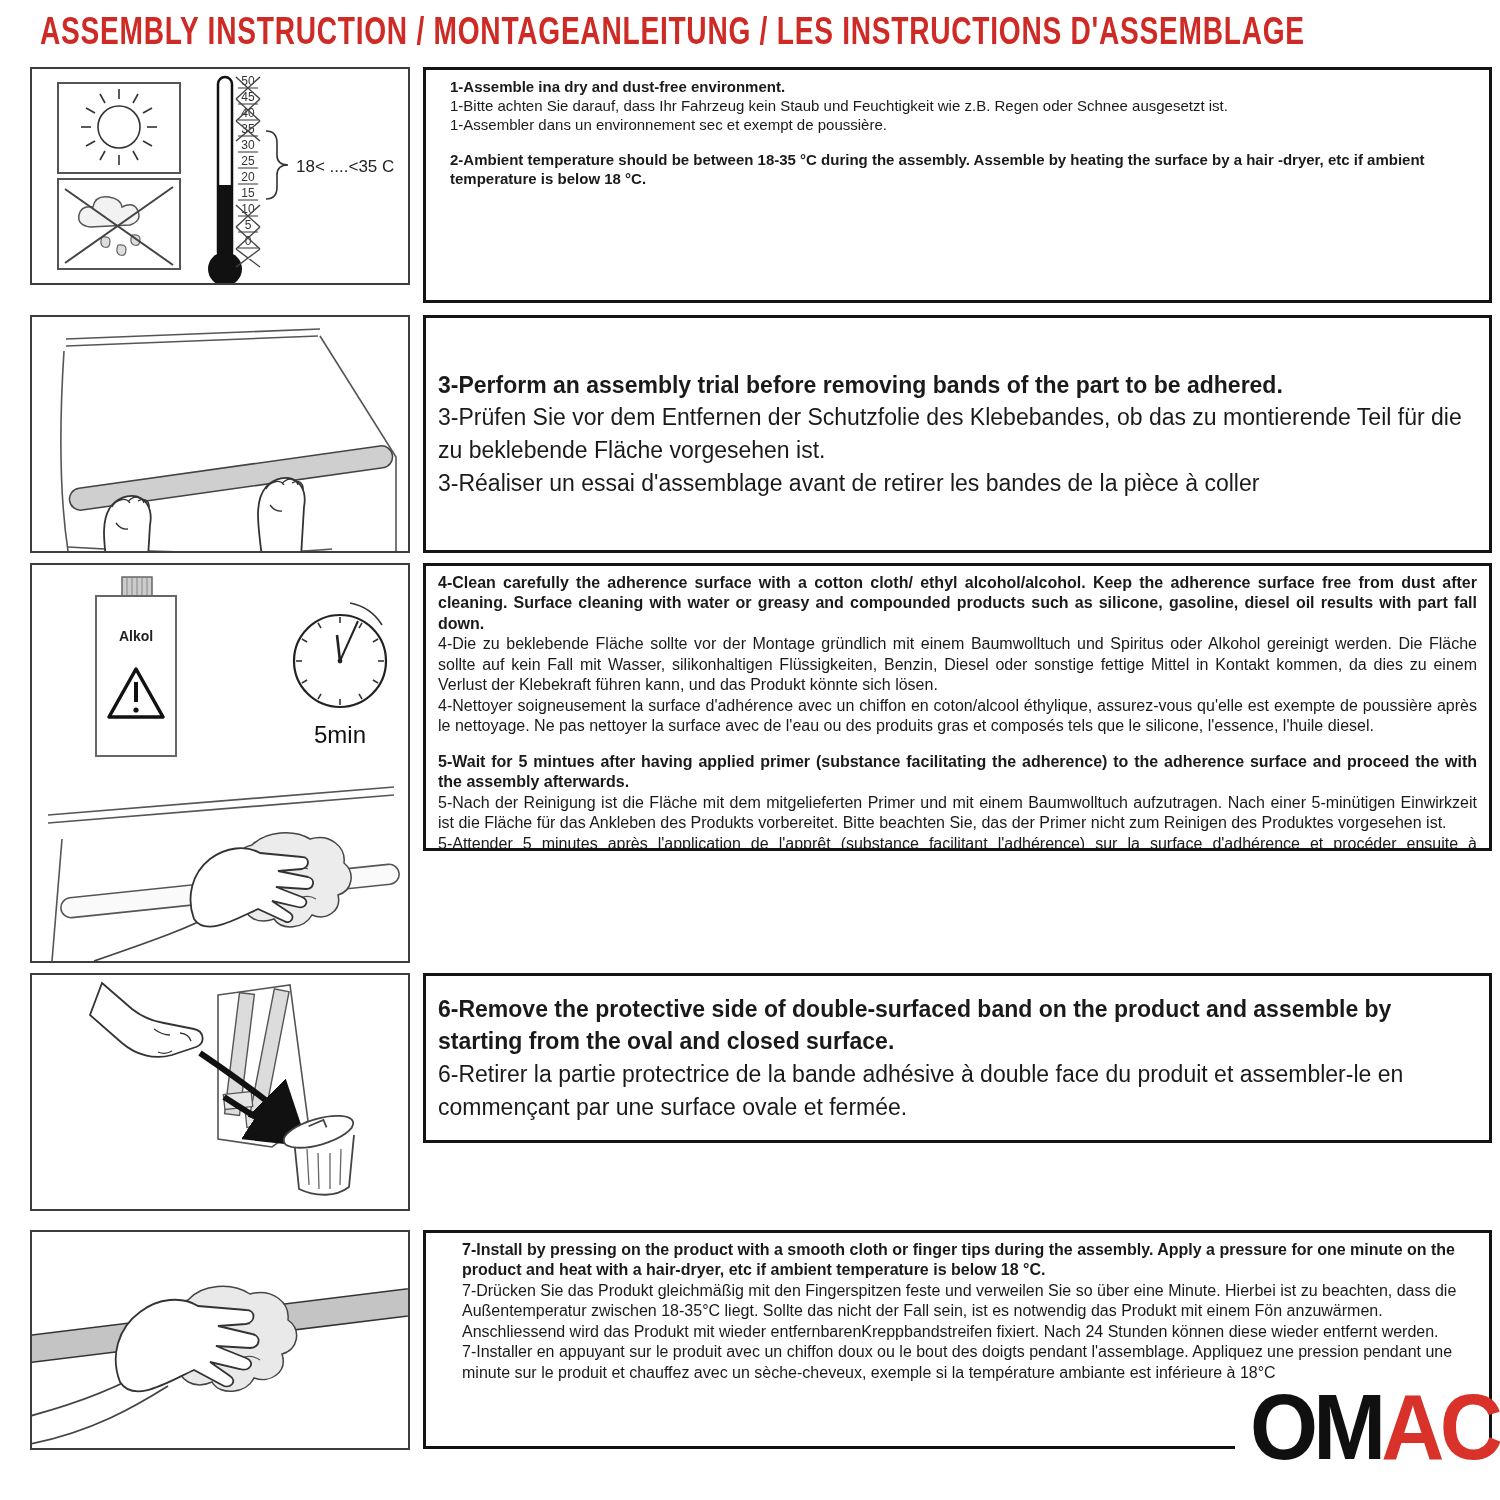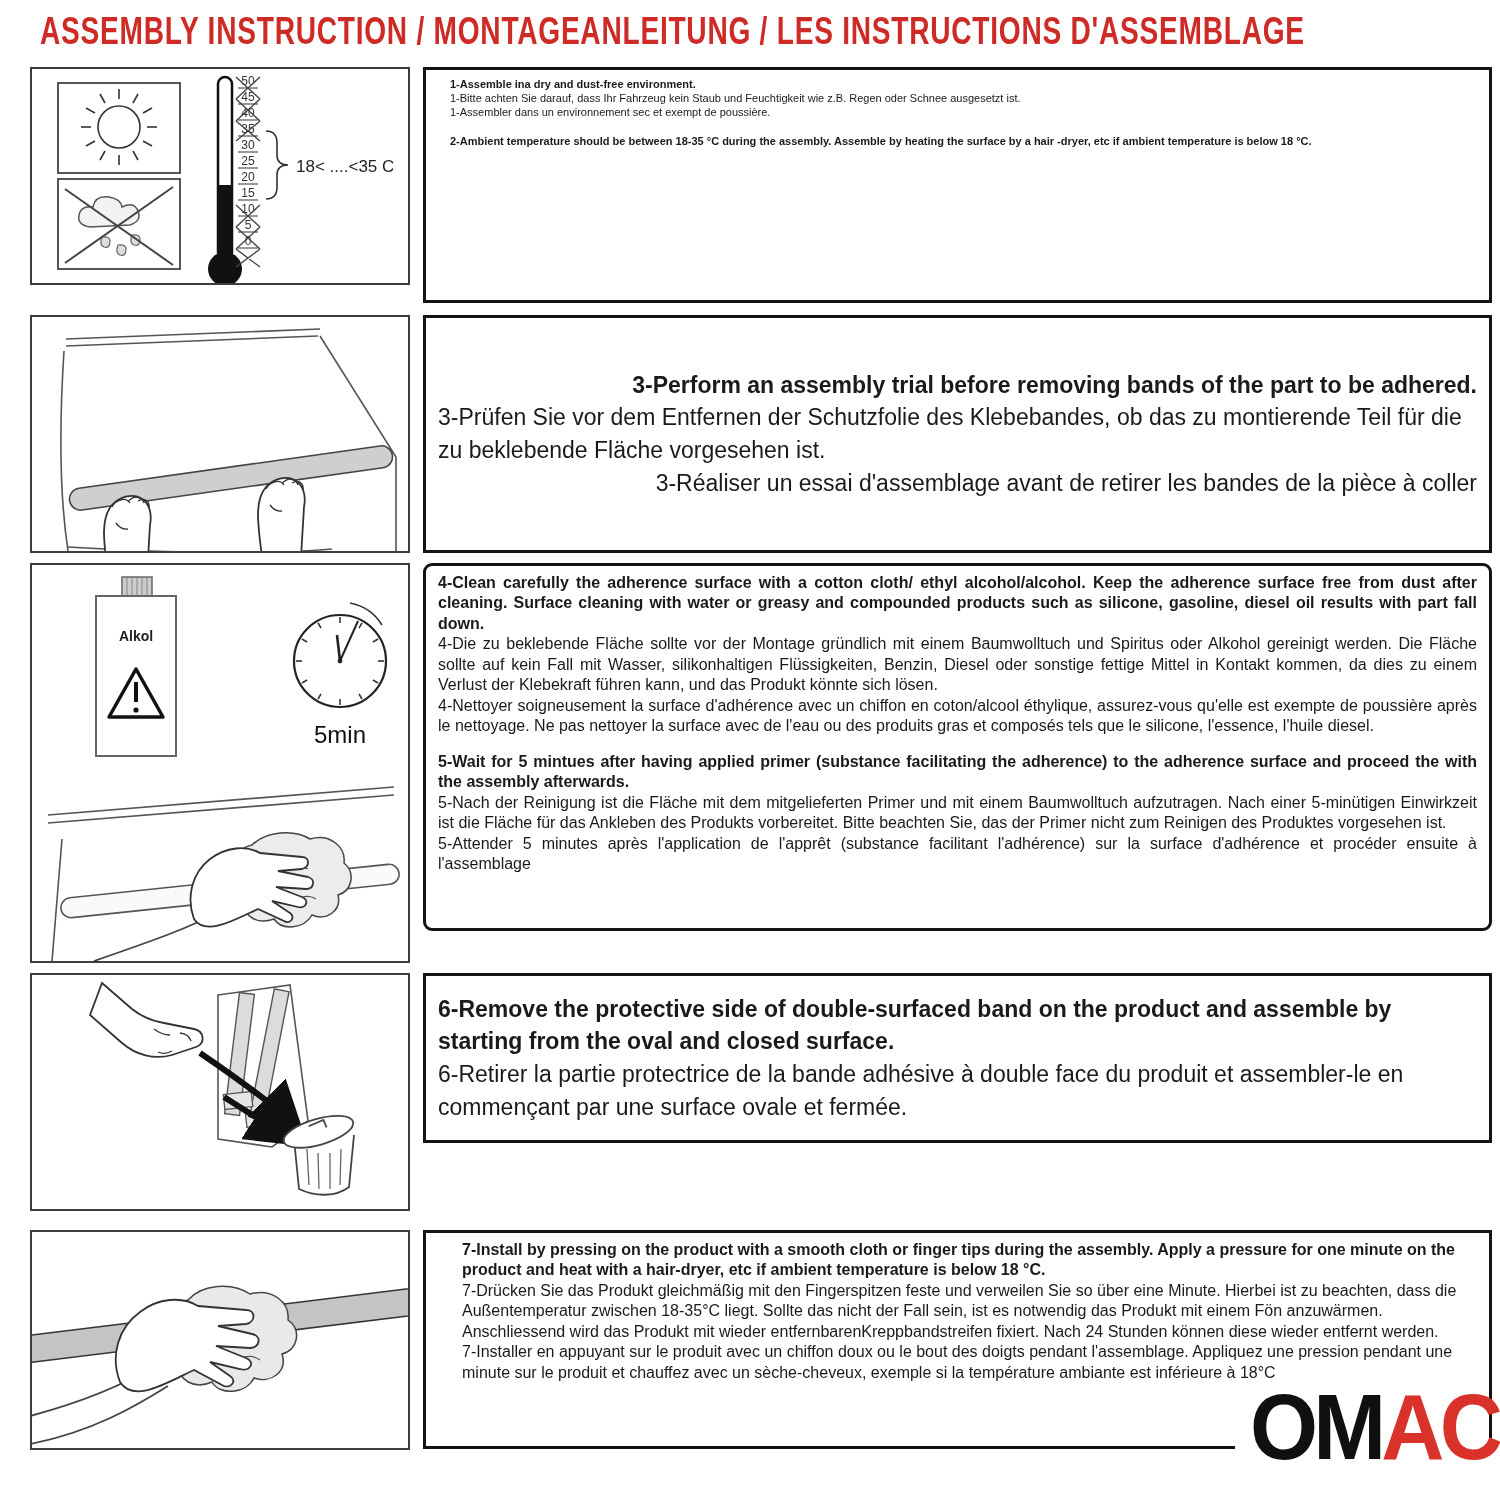--- a/index.html
+++ b/index.html
@@ -4,27 +4,27 @@
 <style>
   html,body{margin:0;padding:0;background:#fff;}
   body{width:1500px;height:1500px;position:relative;font-family:"Liberation Sans",sans-serif;color:#1a1a1a;overflow:hidden;}
   .title{position:absolute;left:40px;top:10px;font-size:38px;font-weight:bold;color:#ce2b26;white-space:nowrap;transform:scaleX(.74);transform-origin:left top;letter-spacing:1px;}
   .imgbox{position:absolute;left:30px;width:380px;border:2px solid #3d3d3d;background:#fff;box-sizing:border-box;overflow:hidden;}
   .textbox{position:absolute;left:423px;width:1069px;border:3px solid #141414;background:#fff;box-sizing:border-box;padding:7px 12px;overflow:hidden;}
   .textbox p{margin:0;}
   .b{font-weight:bold;}
   .gap{height:15px;}
   .fs-s{font-size:16px;line-height:1.28;}
-  .fs-m{font-size:11px;line-height:1.28;padding-left:24px;}
+  .fs-m{font-size:15px;line-height:1.28;padding-left:24px;}
   .fs-l{font-size:23px;line-height:1.42;}
-  .vcenter{display:flex;flex-direction:column;justify-content:center;align-items:flex-end;}
+  .vcenter{display:flex;flex-direction:column;justify-content:center;}
   .just p{text-align:justify;}
   #t1{top:67px;height:236px;}  #i1{top:67px;height:218px;}
   #t2{top:315px;height:238px;} #i2{top:315px;height:238px;}
-  #t3{top:563px;height:368px;border-radius:9px;} #i3{top:563px;height:400px;}
+  #t3{top:563px;height:288px;} #i3{top:563px;height:400px;}
   #t4{top:973px;height:170px;} #i4{top:973px;height:238px;}
   #t5{top:1230px;height:219px;border-bottom:none;padding-left:36px;} #i5{top:1230px;height:220px;}
   .bottom-rule{position:absolute;left:423px;top:1446px;width:812px;height:3px;background:#121212;}
   .logo{position:absolute;right:2px;top:1392px;font-size:92px;font-weight:bold;letter-spacing:-5px;line-height:.78;transform:scaleX(.95);transform-origin:right top;white-space:nowrap;}
   .logo .lb{color:#101010;} .logo .lr{color:#d8322b;}
   svg text{font-family:"Liberation Sans",sans-serif;}
 </style>
 </head>
 <body>
 

